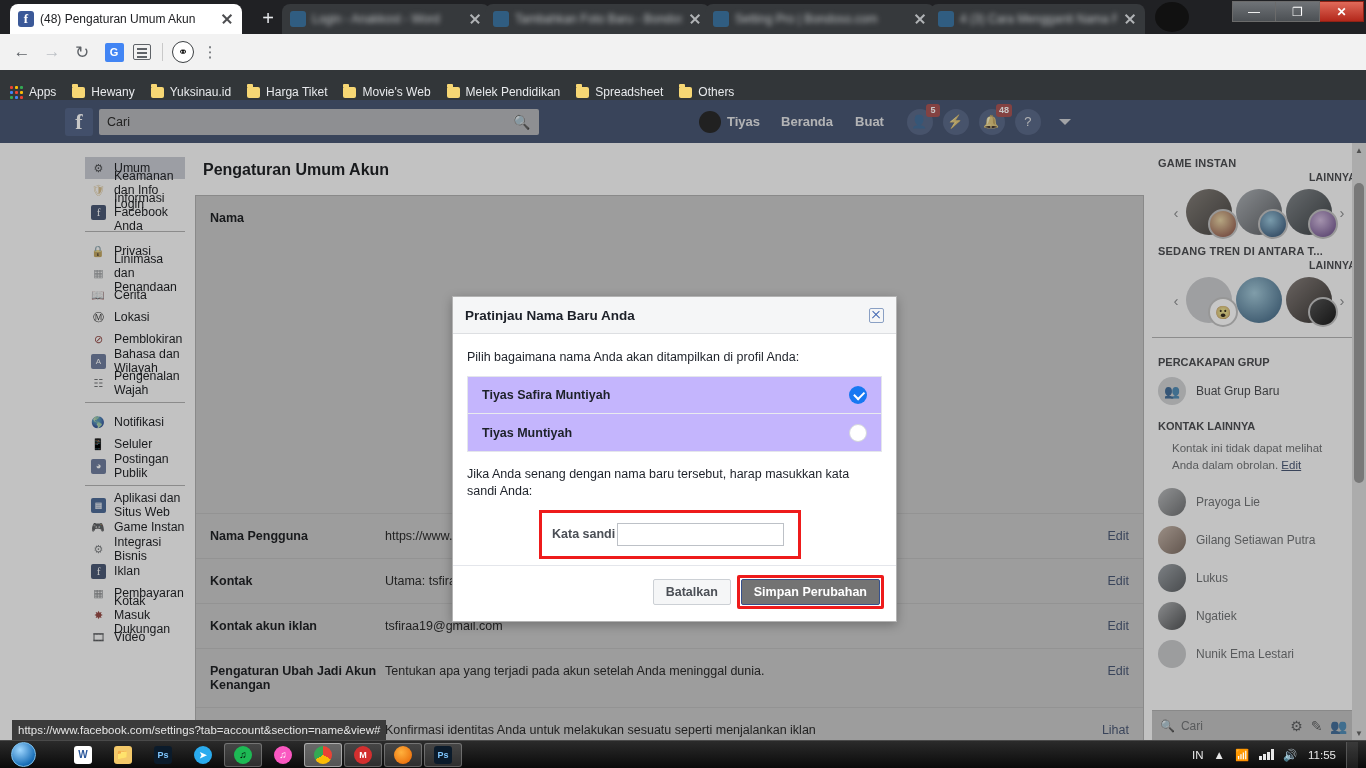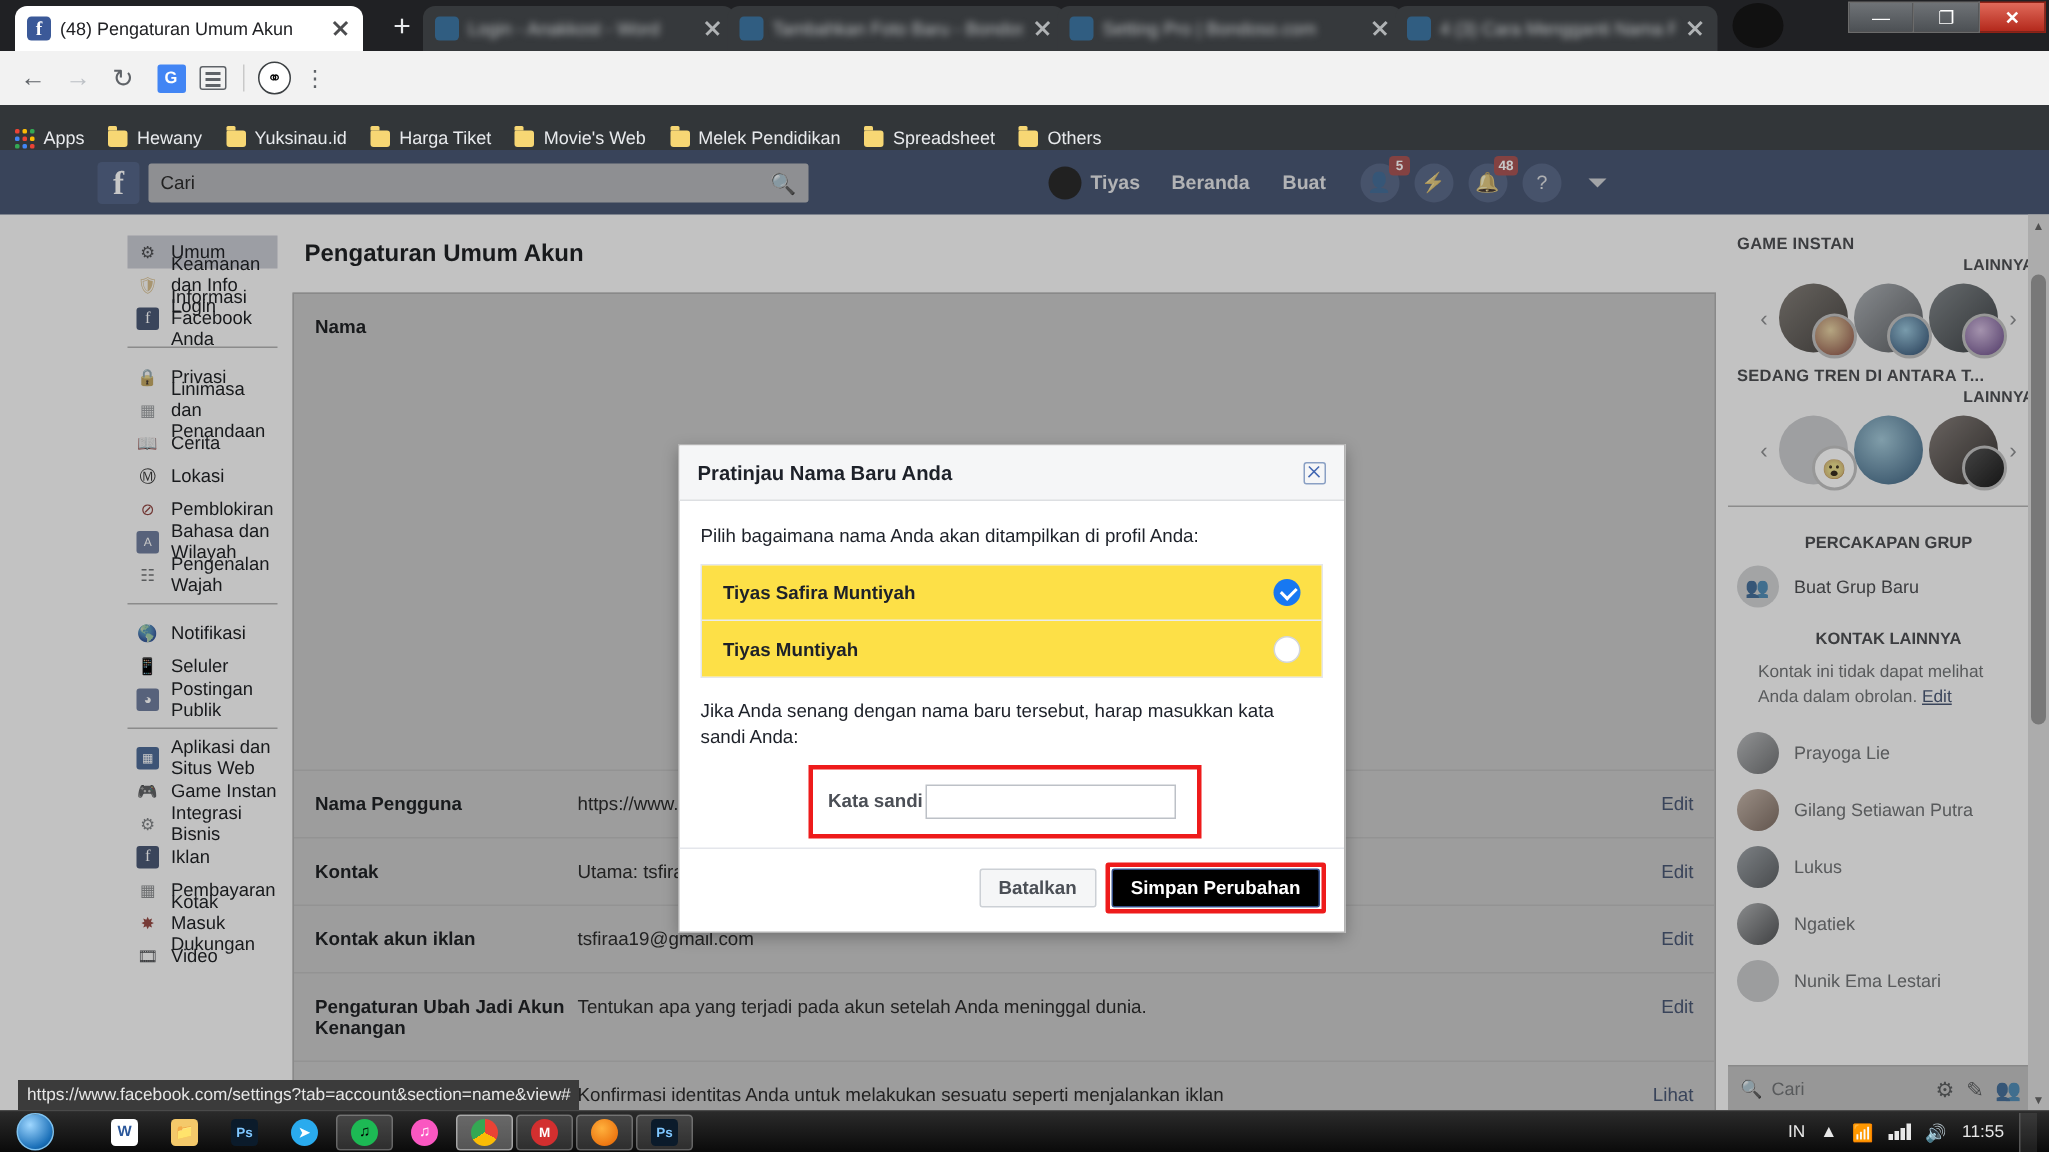--- a/index.html
+++ b/index.html
@@ -130,21 +130,21 @@
 
   .rsidebar { width: 222px; padding: 10px 0 0 8px; font-size: 11.5px; color: #4b4f56; position: relative; }
   .rhead { display: flex; align-items: baseline; justify-content: space-between; padding: 4px 10px 2px 6px;
     font-size: 11px; font-weight: bold; color: #4b4f56; letter-spacing: .2px; }
   .rhead .more { font-size: 10.5px; color: #4b4f56; font-weight: bold; }
   .carousel { display: flex; align-items: center; justify-content: center; gap: 4px; padding: 4px 0 6px; position: relative; }
   .carousel .arrow { color: #8c8f94; font-size: 15px; width: 12px; text-align: center; }
   .cpic { width: 46px; height: 46px; border-radius: 50%; position: relative; overflow: visible; }
   .cbadge { position: absolute; right: -6px; bottom: -4px; width: 30px; height: 30px; border-radius: 50%;
     border: 2px solid #c2c2c2; }
-  .rsec-title { padding: 10px 6px 4px; font-size: 11px; font-weight: bold; color: #4b4f56; text-align: center; }
+  .rsec-title { padding: 10px 6px 4px; font-size: 11px; font-weight: bold; color: #4b4f56; }
   .rrow { display: flex; align-items: center; gap: 10px; padding: 5px 6px; }
   .rav { width: 28px; height: 28px; border-radius: 50%; flex: none; }
   .rname { font-size: 12px; color: #6f7479; }
   .rnote { text-align: left; padding: 4px 20px 10px; color: #6f7479; font-size: 11.5px; line-height: 1.45; }
   .rnote a { color: #3a5897; }
   .rdiv { height: 1px; background: #b4b4b4; margin: 8px 0; }
   .chatbar { position: absolute; left: 8px; right: 10px; bottom: 0; height: 30px; background: #c2c2c2;
     border-top: 1px solid #b0b0b0; display: flex; align-items: center; gap: 8px; padding: 0 8px; }
   .chatbar .cari { flex: 1; display: flex; align-items: center; gap: 6px; color: #6f7479; font-size: 12px; }
   .chatbar .cic { color: #5b5f63; font-size: 14px; }
@@ -163,39 +163,39 @@
     display: flex; align-items: center; justify-content: space-between; padding: 0 12px; }
   .mhead .mtitle { font-size: 13.5px; font-weight: bold; color: #1d2129; }
   .mclose { width: 15px; height: 15px; border: 1.5px solid #8aa0c4; border-radius: 2px; position: relative; color: #4267b2; }
   .mclose::before, .mclose::after { content: ""; position: absolute; left: 1px; top: 5.2px; width: 10px; height: 1.4px; background: #4267b2; }
   .mclose::before { transform: rotate(45deg); }
   .mclose::after { transform: rotate(-45deg); }
   .mbody { padding: 16px 14px 0; }
   .mprompt { font-size: 12.5px; color: #1d2129; margin-bottom: 12px; }
   .opts { border: 1px solid #e4e6eb; }
   .opt { display: flex; align-items: center; justify-content: space-between; height: 37px;
-    padding: 0 14px; border-bottom: 1px solid #e9ebee; background: #fde047; text-align: center; }
+    padding: 0 14px; border-bottom: 1px solid #e9ebee; background: #c4b5fd; text-align: center; }
   .opt:last-child { border-bottom: none; }
   .opt .oname { font-size: 12.5px; font-weight: bold; color: #1d2129; }
   .radio { width: 18px; height: 18px; border-radius: 50%; border: 1.5px solid #d3d6db; background: #fff; }
   .radio.sel { border: none; background: #1778f2; position: relative; }
   .radio.sel::after { content: ""; position: absolute; left: 4.5px; top: 5px; width: 8px; height: 4.5px;
     border-left: 2px solid #fff; border-bottom: 2px solid #fff; transform: rotate(-45deg); }
   .mnote { font-size: 12.5px; color: #1d2129; margin: 14px 0 10px; line-height: 1.35; }
   .pwwrap { border: 3px solid #ee1b1b; padding: 10px 0 10px 0; margin: 0 0 6px 72px; width: 262px;
     display: flex; align-items: center; }
   .pwwrap label { font-size: 12.5px; font-weight: bold; color: #4b4f56; width: 78px; padding-left: 10px; }
   .pwwrap input { flex: 1; height: 23px; border: 1px solid #bdc1c7; background: #fff; margin-right: 14px;
     font-size: 12px; padding: 0 5px; font-family: "Liberation Sans", sans-serif; }
   .mfoot { border-top: 1px solid #e4e6eb; padding: 9px 12px 12px; display: flex; justify-content: flex-end;
     align-items: center; gap: 6px; }
   .btn { font-size: 12.5px; font-weight: bold; padding: 5px 12px; border-radius: 2px; border: 1px solid #ccd0d5; }
   .btn-cancel { background: #f5f6f7; color: #4b4f56; }
   .btn-primary-wrap { border: 3px solid #ee1b1b; padding: 1px; border-radius: 2px; }
-  .btn-primary { background: #000000; border: 1px solid #35508c; color: #fff; }
+  .btn-primary { background: #737373; border: 1px solid #35508c; color: #fff; }
 
   
   .statusurl { position: absolute; left: 12px; bottom: 0; height: 20px; max-width: 400px;
     background: #3b3b3b; color: #e6e6e6; font-size: 11.5px; display: flex; align-items: center;
     padding: 0 6px; white-space: nowrap; z-index: 60; }
 
   
   .taskbar { position: absolute; left: 0; bottom: 0; width: 1366px; height: 28px;
     background: linear-gradient(#2b2b2b, #0a0a0a); display: flex; align-items: center; z-index: 80;
     border-top: 1px solid #4a4a4a; }

